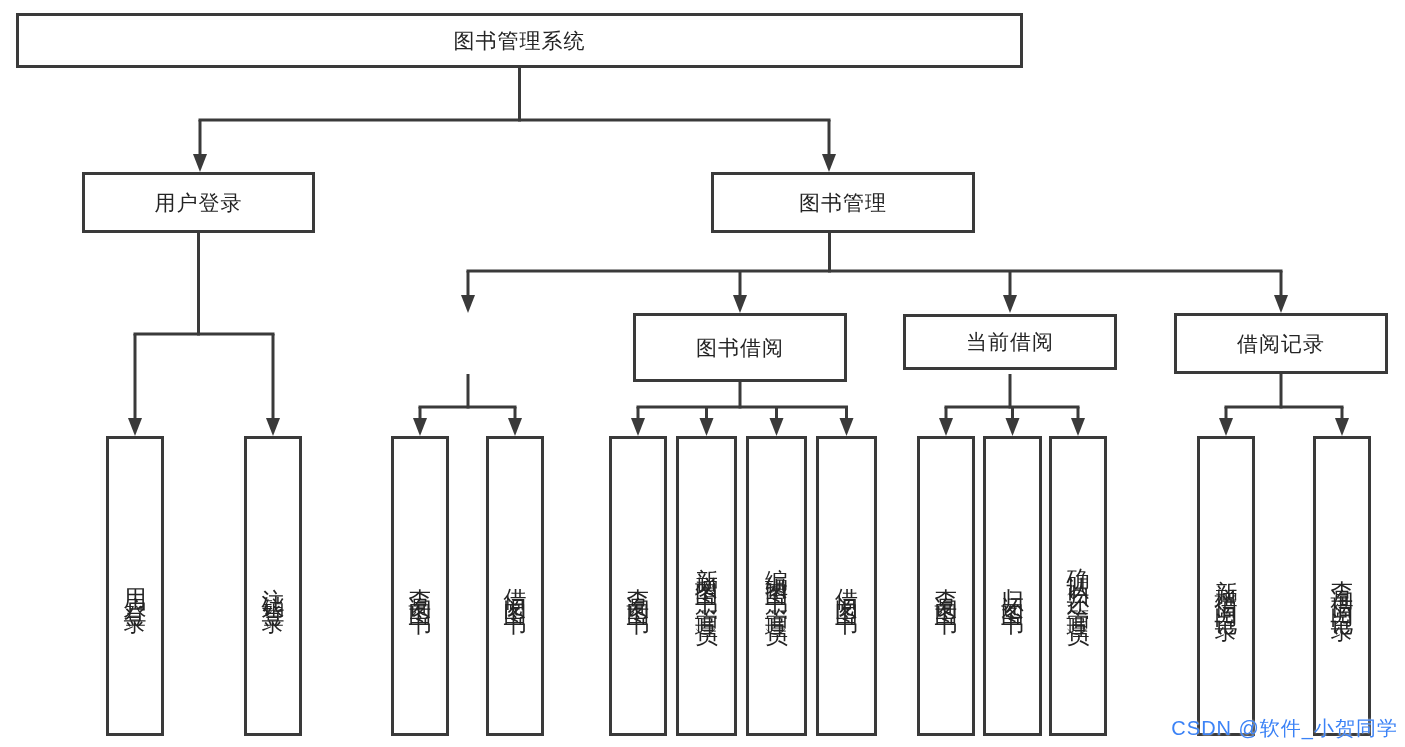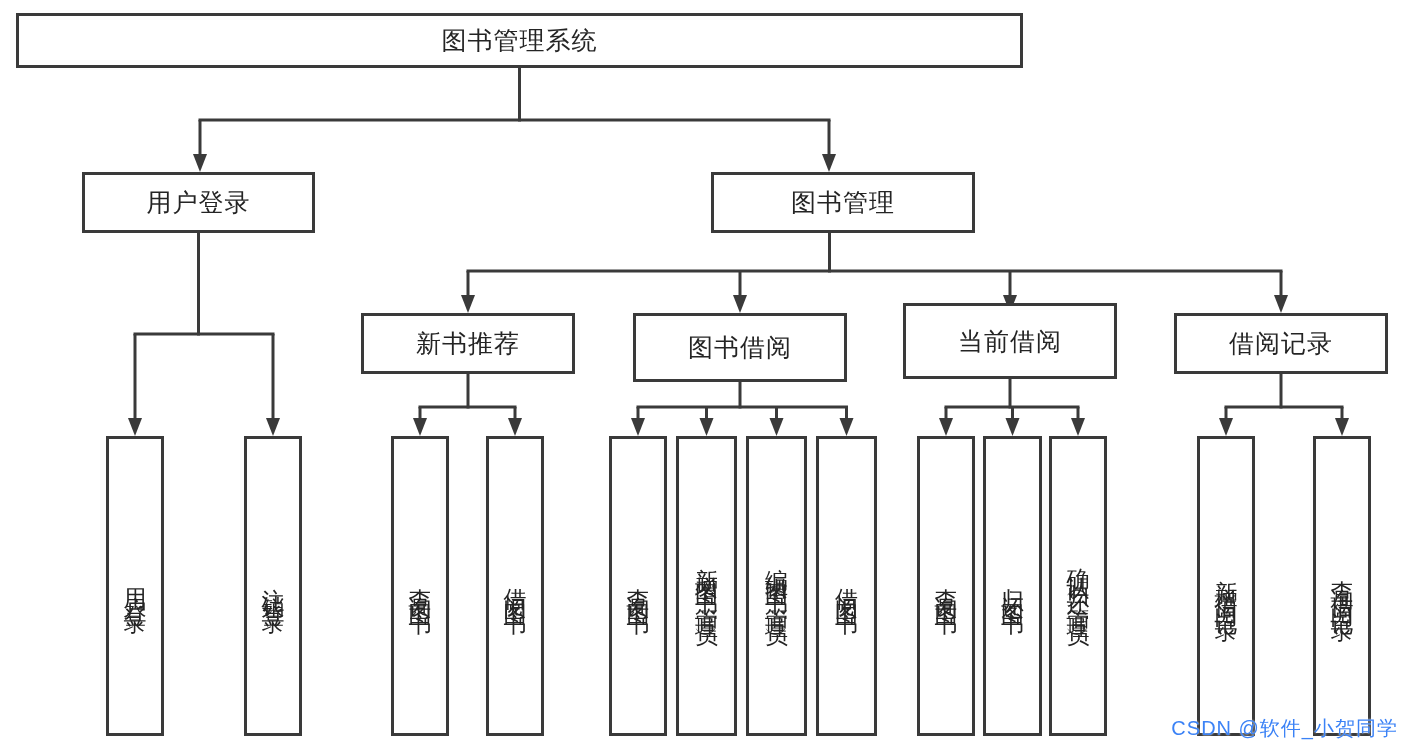--- a/index.html
+++ b/index.html
@@ -10,21 +10,21 @@
     position:absolute;
     box-sizing:border-box;
     background:#ffffff;
     border:3px solid #3a3a3a;
     display:flex;
     align-items:center;
     justify-content:center;
     color:#242424;
   }
   .box .lbl{
-    font-size:25px;
+    font-size:21px;
     letter-spacing:1px;
     white-space:nowrap;
   }
   .box.leaf .lbl{
     writing-mode:vertical-rl;
     text-orientation:mixed;
     font-size:23px;
     letter-spacing:8px;
     line-height:1;
     white-space:normal;
@@ -139,27 +139,24 @@
     <span class="lbl">图书管理系统</span>
   </div>
 
   <div class="box" style="left:82px;top:172px;width:233px;height:61px">
     <span class="lbl">用户登录</span>
   </div>
   <div class="box" style="left:711px;top:172px;width:264px;height:61px">
     <span class="lbl">图书管理</span>
   </div>
 
-  <div class="box" style="left:361px;top:313px;width:214px;height:61px">
-    <span class="lbl">新书推荐</span>
-  </div>
   <div class="box" style="left:633px;top:313px;width:214px;height:69px">
     <span class="lbl">图书借阅</span>
   </div>
-  <div class="box" style="left:903px;top:303px;width:214px;height:76px">
+  <div class="box" style="left:903px;top:314px;width:214px;height:56px">
     <span class="lbl">当前借阅</span>
   </div>
   <div class="box" style="left:1174px;top:313px;width:214px;height:61px">
     <span class="lbl">借阅记录</span>
   </div>
 
   <div class="box leaf" style="left:106px;top:436px;width:58px;height:300px">
     <span class="lbl">用户登录</span>
   </div>
   <div class="box leaf" style="left:244px;top:436px;width:58px;height:300px">

